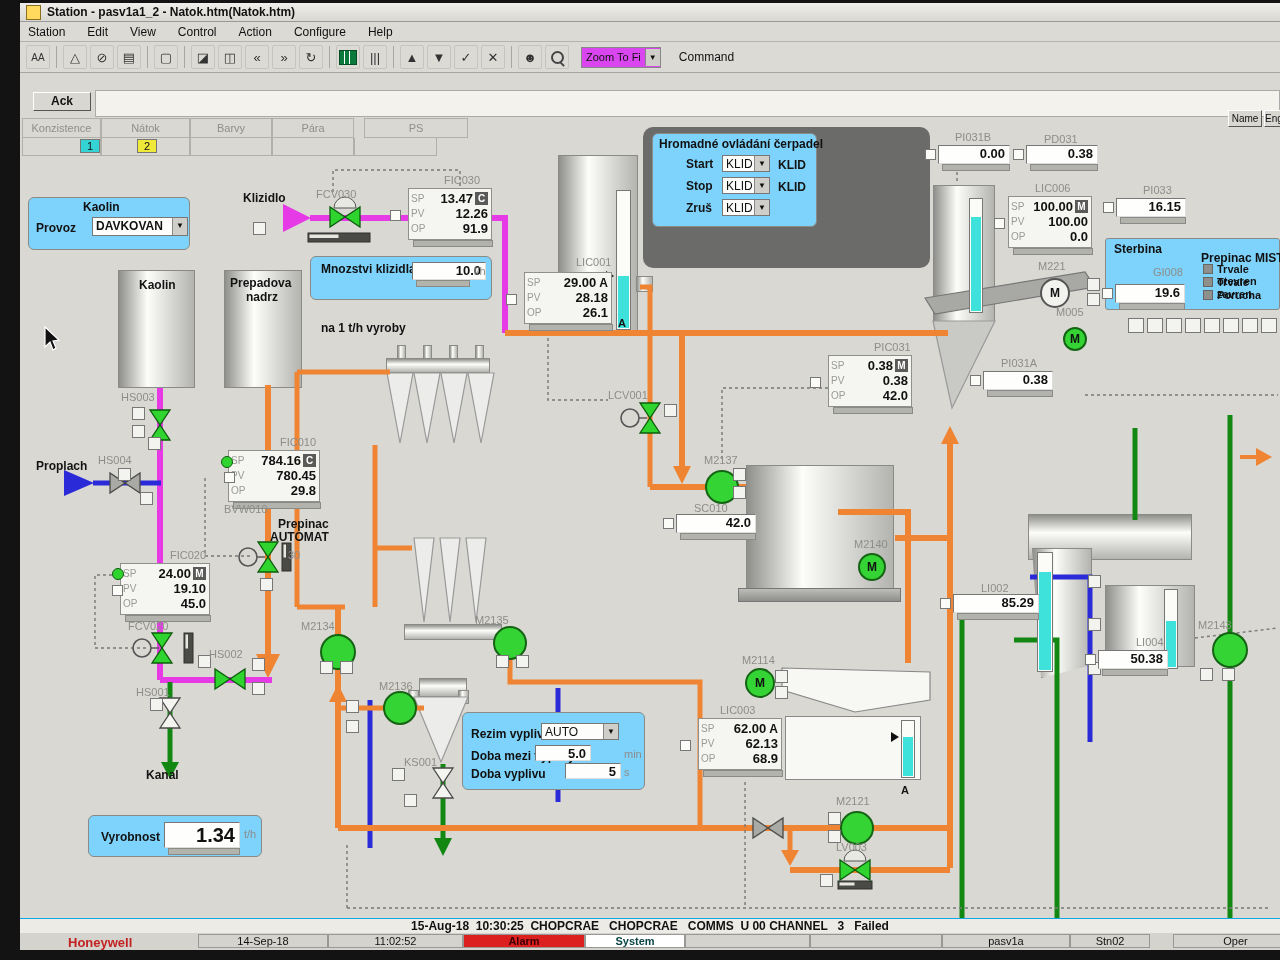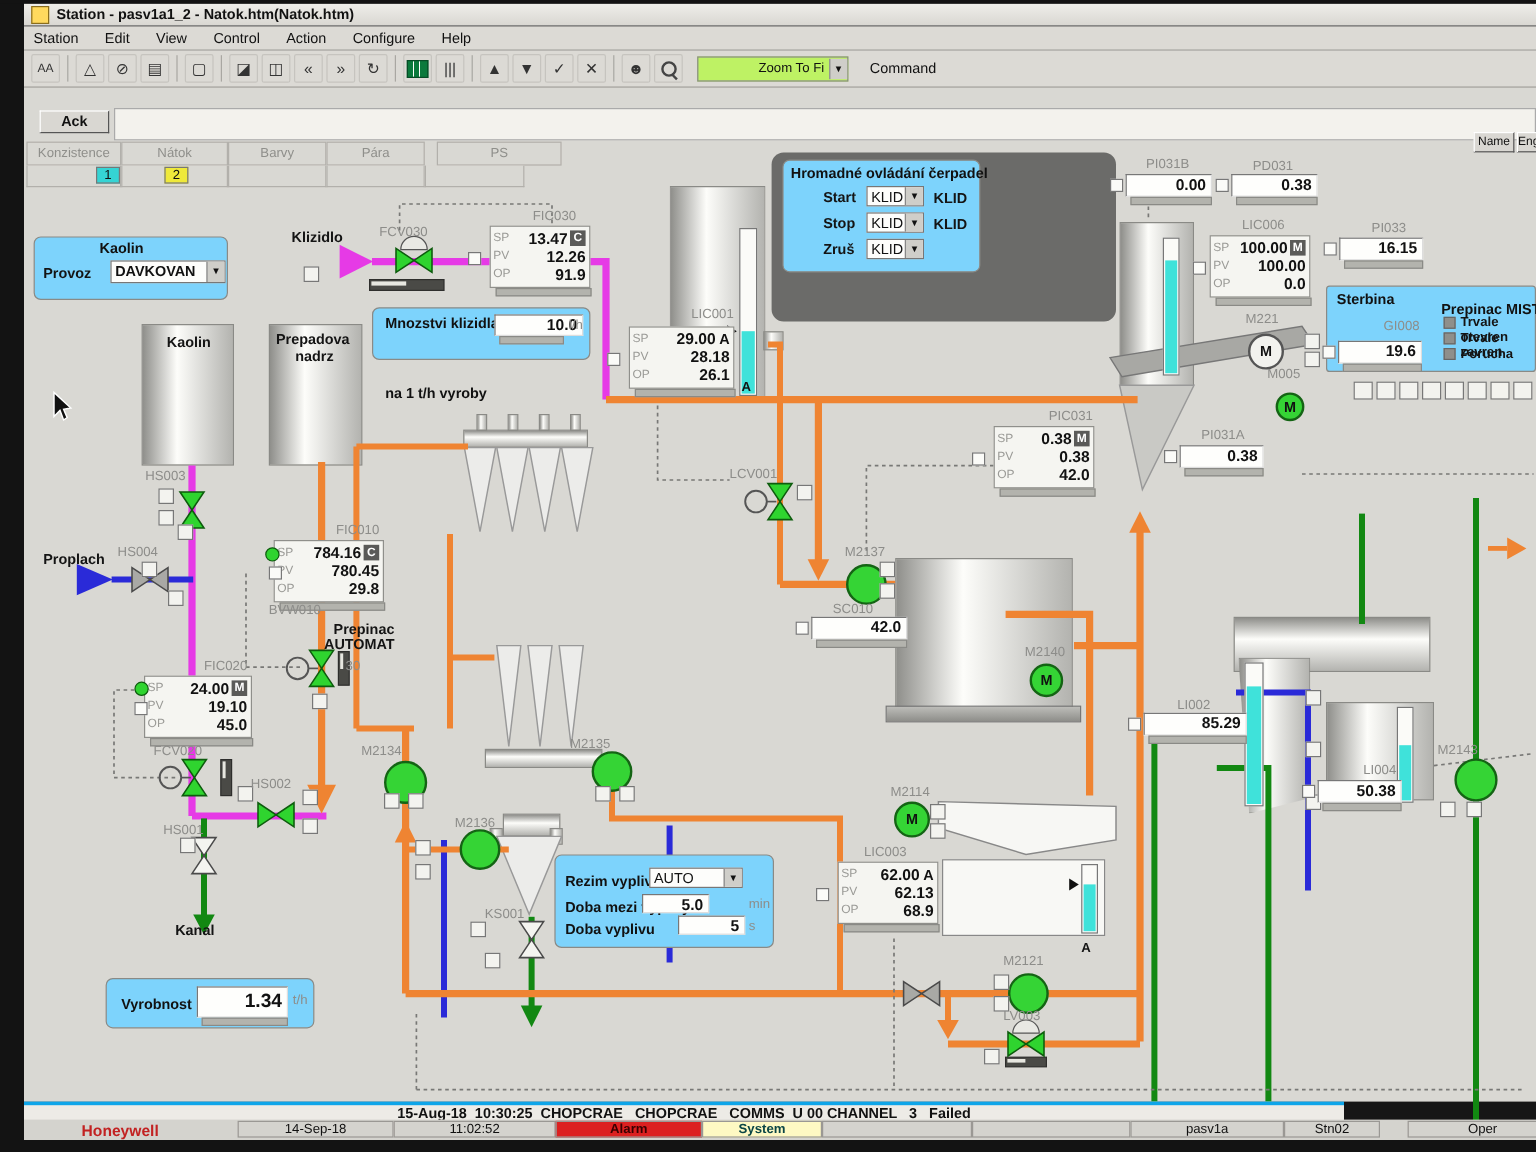--- a/index.html
+++ b/index.html
@@ -16,21 +16,21 @@
   #menubar span{cursor:default;}
   #toolbar{left:20px;top:42px;width:1260px;height:31px;background:#dcdad5;border-bottom:1px solid #a8a6a1;
            display:flex;align-items:center;gap:4px;padding-left:6px;box-sizing:border-box;}
   .tbtn{min-width:22px;height:22px;border:1px solid #c6c4bf;border-radius:2px;display:flex;align-items:center;
         justify-content:center;font-size:13px;color:#333;background:#dcdad5;}
   .tsep{width:1px;height:22px;background:#a9a7a2;margin:0 3px;}
   .chartic{width:16px;height:13px;background:#0a7a3c;border:1px solid #064d26;
            background-image:linear-gradient(90deg,transparent 4px,#fff 4px,#fff 5px,transparent 5px,transparent 9px,#fff 9px,#fff 10px,transparent 10px);}
   .magic{width:9px;height:9px;border:2px solid #444;border-radius:50%;position:relative;}
   .magic::after{content:"";position:absolute;width:2px;height:6px;background:#444;left:8px;top:8px;transform:rotate(-45deg);}
-  #zoomsel{display:flex;border:1px solid #888;background:#bef264;height:19px;align-items:center;margin-left:8px;padding-left:46px;}
+  #zoomsel{display:flex;border:1px solid #888;background:#d946ef;height:19px;align-items:center;margin-left:8px;}
   #zoomsel .txt{font-size:11px;padding:0 4px;}
   #zoomsel .ar{width:14px;height:17px;background:#cfcec9;border-left:1px solid #888;font-size:8px;text-align:center;line-height:17px;}
   #cmdlbl{font-size:12px;margin-left:14px;}
   
   #content{left:20px;top:73px;width:1260px;height:845px;background:#d9d8d3;}
   #hdrstrip{left:95px;top:90px;width:1185px;height:27px;background:#f3f2ed;border:1px solid #aaa;box-sizing:border-box;}
   #scrtitle{left:95px;top:94px;width:1060px;text-align:center;font-size:17px;font-weight:bold;}
   .btn3d{background:#d9d7d2;border-top:1px solid #fff;border-left:1px solid #fff;border-right:1px solid #55, 5px;border-right:1px solid #555;border-bottom:1px solid #555;
          text-align:center;box-sizing:border-box;}
   #ackbtn{left:33px;top:92px;width:58px;height:19px;font-size:12px;font-weight:bold;line-height:17px;}
@@ -66,21 +66,21 @@
   .fill{position:absolute;background:#3fe2da;}
   .marker{position:absolute;width:0;height:0;border-top:5px solid transparent;border-bottom:5px solid transparent;border-left:8px solid #111;}
   .panel{position:absolute;background:#7dd3fc;border:1px solid #8a8a86;border-radius:6px;box-sizing:border-box;}
   .pdark{position:absolute;background:#6b6b69;border-radius:10px;}
   .ptitle{position:absolute;font-size:12px;font-weight:bold;white-space:nowrap;}
   .dd{position:absolute;background:#fdfdfb;border:1px solid #777;box-sizing:border-box;display:flex;}
   .dd .txt{flex:1;font-size:12px;padding:1px 3px;white-space:nowrap;overflow:hidden;}
   .dd .ar{width:14px;background:#cfcec9;border-left:1px solid #888;font-size:8px;text-align:center;line-height:15px;}
   .legsq{position:absolute;width:10px;height:10px;background:#8f8f8b;border:1px solid #666;box-sizing:border-box;}
   
-  #st1{left:20px;top:918px;width:1100px;height:15px;background:#edebe6;border-top:3px solid #0ea5e9;
+  #st1{left:20px;top:918px;width:1260px;height:15px;background:#edebe6;border-top:1px solid #0ea5e9;
        font-size:12px;font-weight:bold;text-align:center;white-space:pre;line-height:15px;}
   #st2{left:20px;top:933px;width:1260px;height:17px;background:#d4d3ce;}
   .stcell{position:absolute;top:1px;height:14px;border:1px solid #9a9894;box-sizing:border-box;background:#d4d3ce;
           font-size:11px;text-align:center;line-height:12px;overflow:hidden;}
   #honeywell{position:absolute;left:48px;top:2px;font-size:13px;font-weight:bold;color:#c22222;}
   .bezel{position:absolute;background:#131313;}
 </style>
 </head>
 <body>
 
@@ -346,21 +346,21 @@
     <span class="ar">▼</span>
   </div>
   <div class="vbox" style="left:535px;top:745px;width:56px;height:16px;">5.0</div>
   <div class="lbl-t abs" style="left:624px;top:748px;">min</div>
   <div class="vbox" style="left:565px;top:763px;width:56px;height:16px;">5</div>
   <div class="lbl-t abs" style="left:624px;top:766px;">s</div>
 
   <div class="panel" style="left:88px;top:815px;width:174px;height:42px;">
     <div class="ptitle" style="left:12px;top:14px;">Vyrobnost</div>
   </div>
-  <div class="vbox" style="left:164px;top:822px;width:76px;height:26px;font-size:16px;line-height:24px;">1.34</div>
+  <div class="vbox" style="left:164px;top:822px;width:76px;height:26px;font-size:20px;line-height:24px;">1.34</div>
   <div class="shadowbar" style="left:168px;top:848px;width:72px;"></div>
   <div class="lbl-t abs" style="left:244px;top:828px;">t/h</div>
 
   <div class="abs" id="layer-ui" style="left:0;top:0;width:1280px;height:950px;pointer-events:none;">
       <div class="track" style="position: absolute; left: 616px; top: 190px; width: 15px; height: 140px;"></div>
       <div class="fill" style="position: absolute; left: 618px; top: 276px; width: 11px; height: 52px;"></div>
       <div class="marker" style="position: absolute; left: 606px; top: 271px;"></div>
       <div class="track" style="position: absolute; left: 969px; top: 198px; width: 14px; height: 115px;"></div>
       <div class="fill" style="position: absolute; left: 971px; top: 217px; width: 10px; height: 94px;"></div>
       <div class="track" style="position: absolute; left: 901px; top: 720px; width: 14px; height: 58px;"></div>
@@ -616,21 +616,21 @@
       <div class="tabname" style="position: absolute; left: 364px; top: 118px; width: 104px; height: 20px;">PS</div>
       <div class="tabcell" style="position: absolute; left: 354px; top: 138px; width: 83px; height: 18px;"></div>
     </div>
 
   <div class="abs" id="st1">15-Aug-18  10:30:25  CHOPCRAE   CHOPCRAE   COMMS  U 00 CHANNEL   3   Failed</div>
   <div class="abs" id="st2">
     <span id="honeywell">Honeywell</span>
   <span class="stcell" style="left: 178px; width: 130px;">14-Sep-18</span>
       <span class="stcell" style="left: 308px; width: 135px;">11:02:52</span>
       <span class="stcell" style="left: 443px; width: 122px; background: rgb(220, 32, 32); color: rgb(58, 0, 0); font-weight: bold;">Alarm</span>
-      <span class="stcell" style="left: 565px; width: 100px; background: #fef9c3; color: rgb(10, 69, 69); font-weight: bold;">System</span>
+      <span class="stcell" style="left: 565px; width: 100px; background: #ffffff; color: rgb(10, 69, 69); font-weight: bold;">System</span>
       <span class="stcell" style="left: 665px; width: 125px;"></span>
       <span class="stcell" style="left: 790px; width: 132px;"></span>
       <span class="stcell" style="left: 922px; width: 128px;">pasv1a</span>
       <span class="stcell" style="left: 1050px; width: 80px;">Stn02</span>
       <span class="stcell" style="left: 1153px; width: 125px;">Oper</span>
     </div>
 
   <div class="bezel" style="left:0;top:0;width:20px;height:960px;"></div>
   <div class="bezel" style="left:0;top:950px;width:1280px;height:10px;"></div>
   <div class="bezel" style="left:0;top:0;width:1280px;height:3px;"></div>

